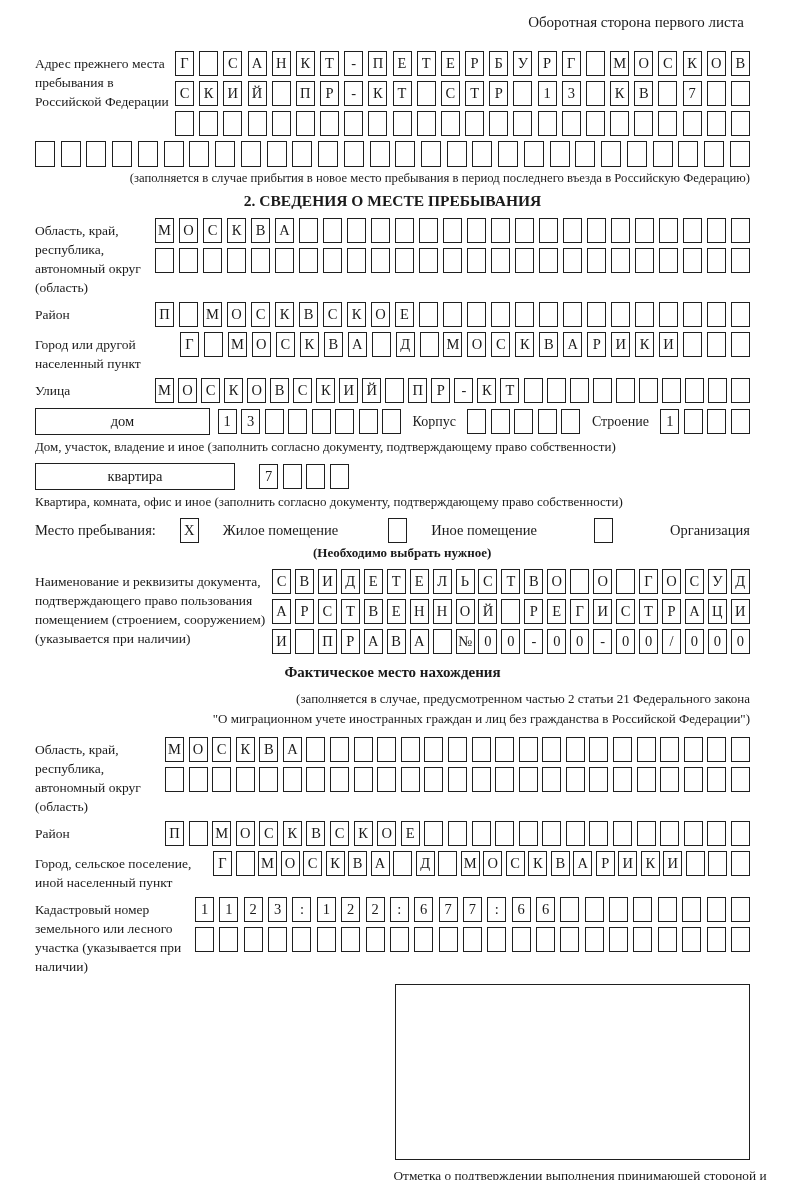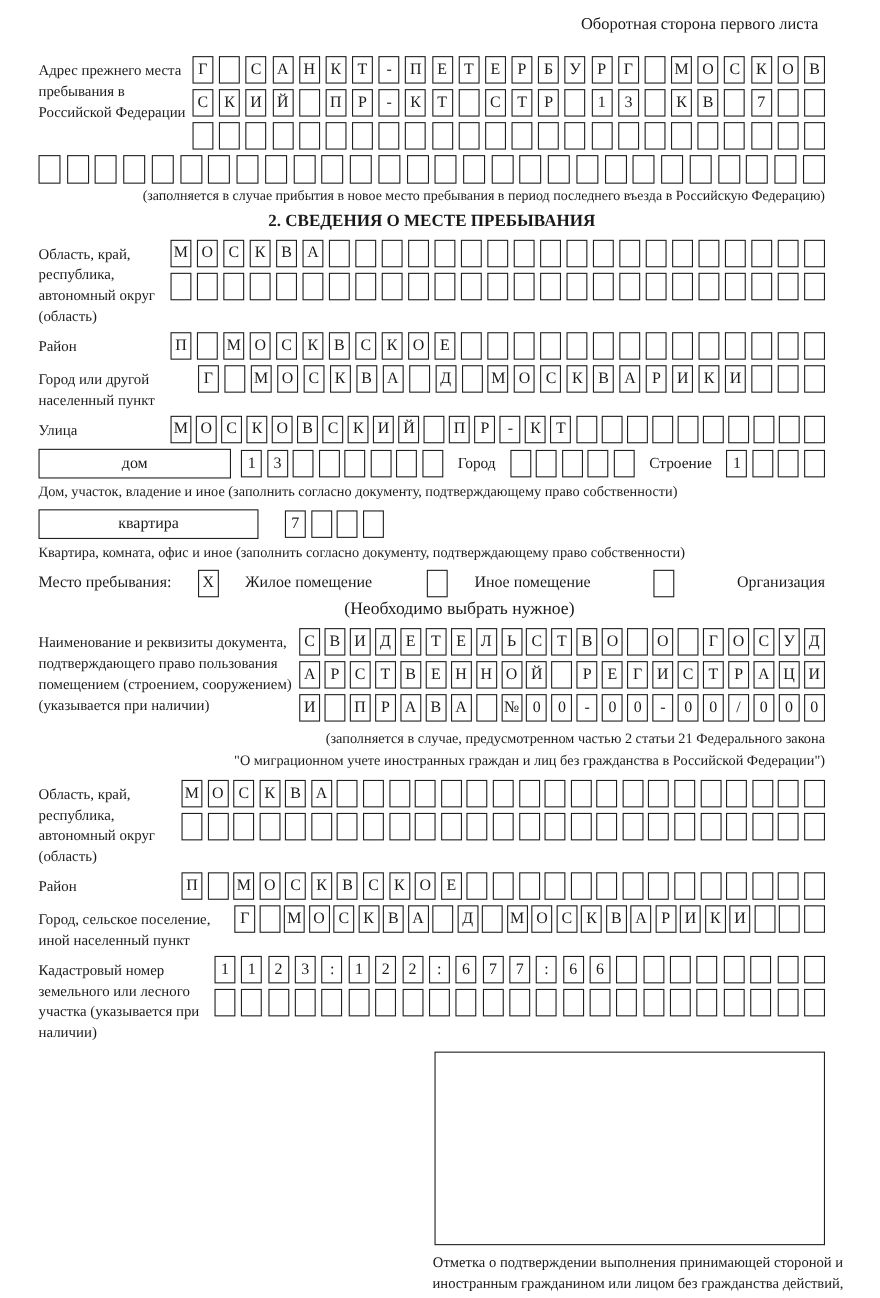--- a/index.html
+++ b/index.html
@@ -24,21 +24,21 @@
   .namebox{border:1.6px solid #1f1f1f;height:27px;box-sizing:border-box;
            display:flex;align-items:center;justify-content:center;font-size:14.5px;flex-shrink:0;}
   .house-row{display:flex;align-items:center;justify-content:space-between;margin-bottom:4px;}
   .inline-label{font-size:14px;white-space:nowrap;padding:0 4px;}
   .caption{font-size:13px;margin:2px 0 8px 0;}
   .apt-row{display:flex;align-items:center;gap:24px;margin-bottom:4px;}
   .stay-row{display:flex;align-items:center;margin:6px 0 2px 0;gap:24px;}
   .stay-label{font-size:14.5px;white-space:nowrap;}
   .opt-label{font-size:14.5px;white-space:nowrap;}
   .gap-sm{width:4px;}  .gap-md{width:18px;}
-  .choose-note{font-size:16px;margin:2px 0 8px 278px;}
+  .choose-note{font-size:13px;margin:2px 0 8px 278px;font-weight:bold;}
   .sub-title{text-align:center;font-size:15px;font-weight:bold;margin:10px 0 8px 0;}
   .center-note{text-align:right;font-size:13px;line-height:20px;margin-bottom:8px;}
   .mark-box{width:355px;height:176px;border:1.8px solid #1f1f1f;box-sizing:border-box;
             margin:8px 0 6px 360px;background:#fff;}
   .mark-caption{width:440px;margin-left:325px;text-align:center;font-size:13.3px;line-height:19px;}
 </style>
 </head>
 <body>
 
 <div class="page">
@@ -320,21 +320,21 @@
     <div class="cells compact">
         <div class="cell">1</div>
         <div class="cell">3</div>
         <div class="cell"></div>
         <div class="cell"></div>
         <div class="cell"></div>
         <div class="cell"></div>
         <div class="cell"></div>
         <div class="cell"></div>
       </div>
-    <span class="inline-label">Город</span>
+    <span class="inline-label">Корпус</span>
     <div class="cells compact">
         <div class="cell"></div>
         <div class="cell"></div>
         <div class="cell"></div>
         <div class="cell"></div>
         <div class="cell"></div>
       </div>
     <span class="inline-label">Строение</span>
     <div class="cells compact">
         <div class="cell">1</div>
@@ -444,20 +444,21 @@
           <div class="cell">0</div>
           <div class="cell">0</div>
           <div class="cell">/</div>
           <div class="cell">0</div>
           <div class="cell">0</div>
           <div class="cell">0</div>
         </div>
     </div>
   </div>
 
+  <div class="sub-title">Фактическое место нахождения</div>
   <div class="center-note">
     <span>(заполняется в случае, предусмотренном частью 2 статьи 21 Федерального закона</span><br>
     <span>"О миграционном учете иностранных граждан и лиц без гражданства в Российской Федерации")</span>
   </div>
 
   <div class="frow">
     <div class="flabel" style="width:130px">Область, край, республика, автономный округ (область)</div>
     <div class="cellcol">
       <div class="cells fill">
           <div class="cell">М</div>

